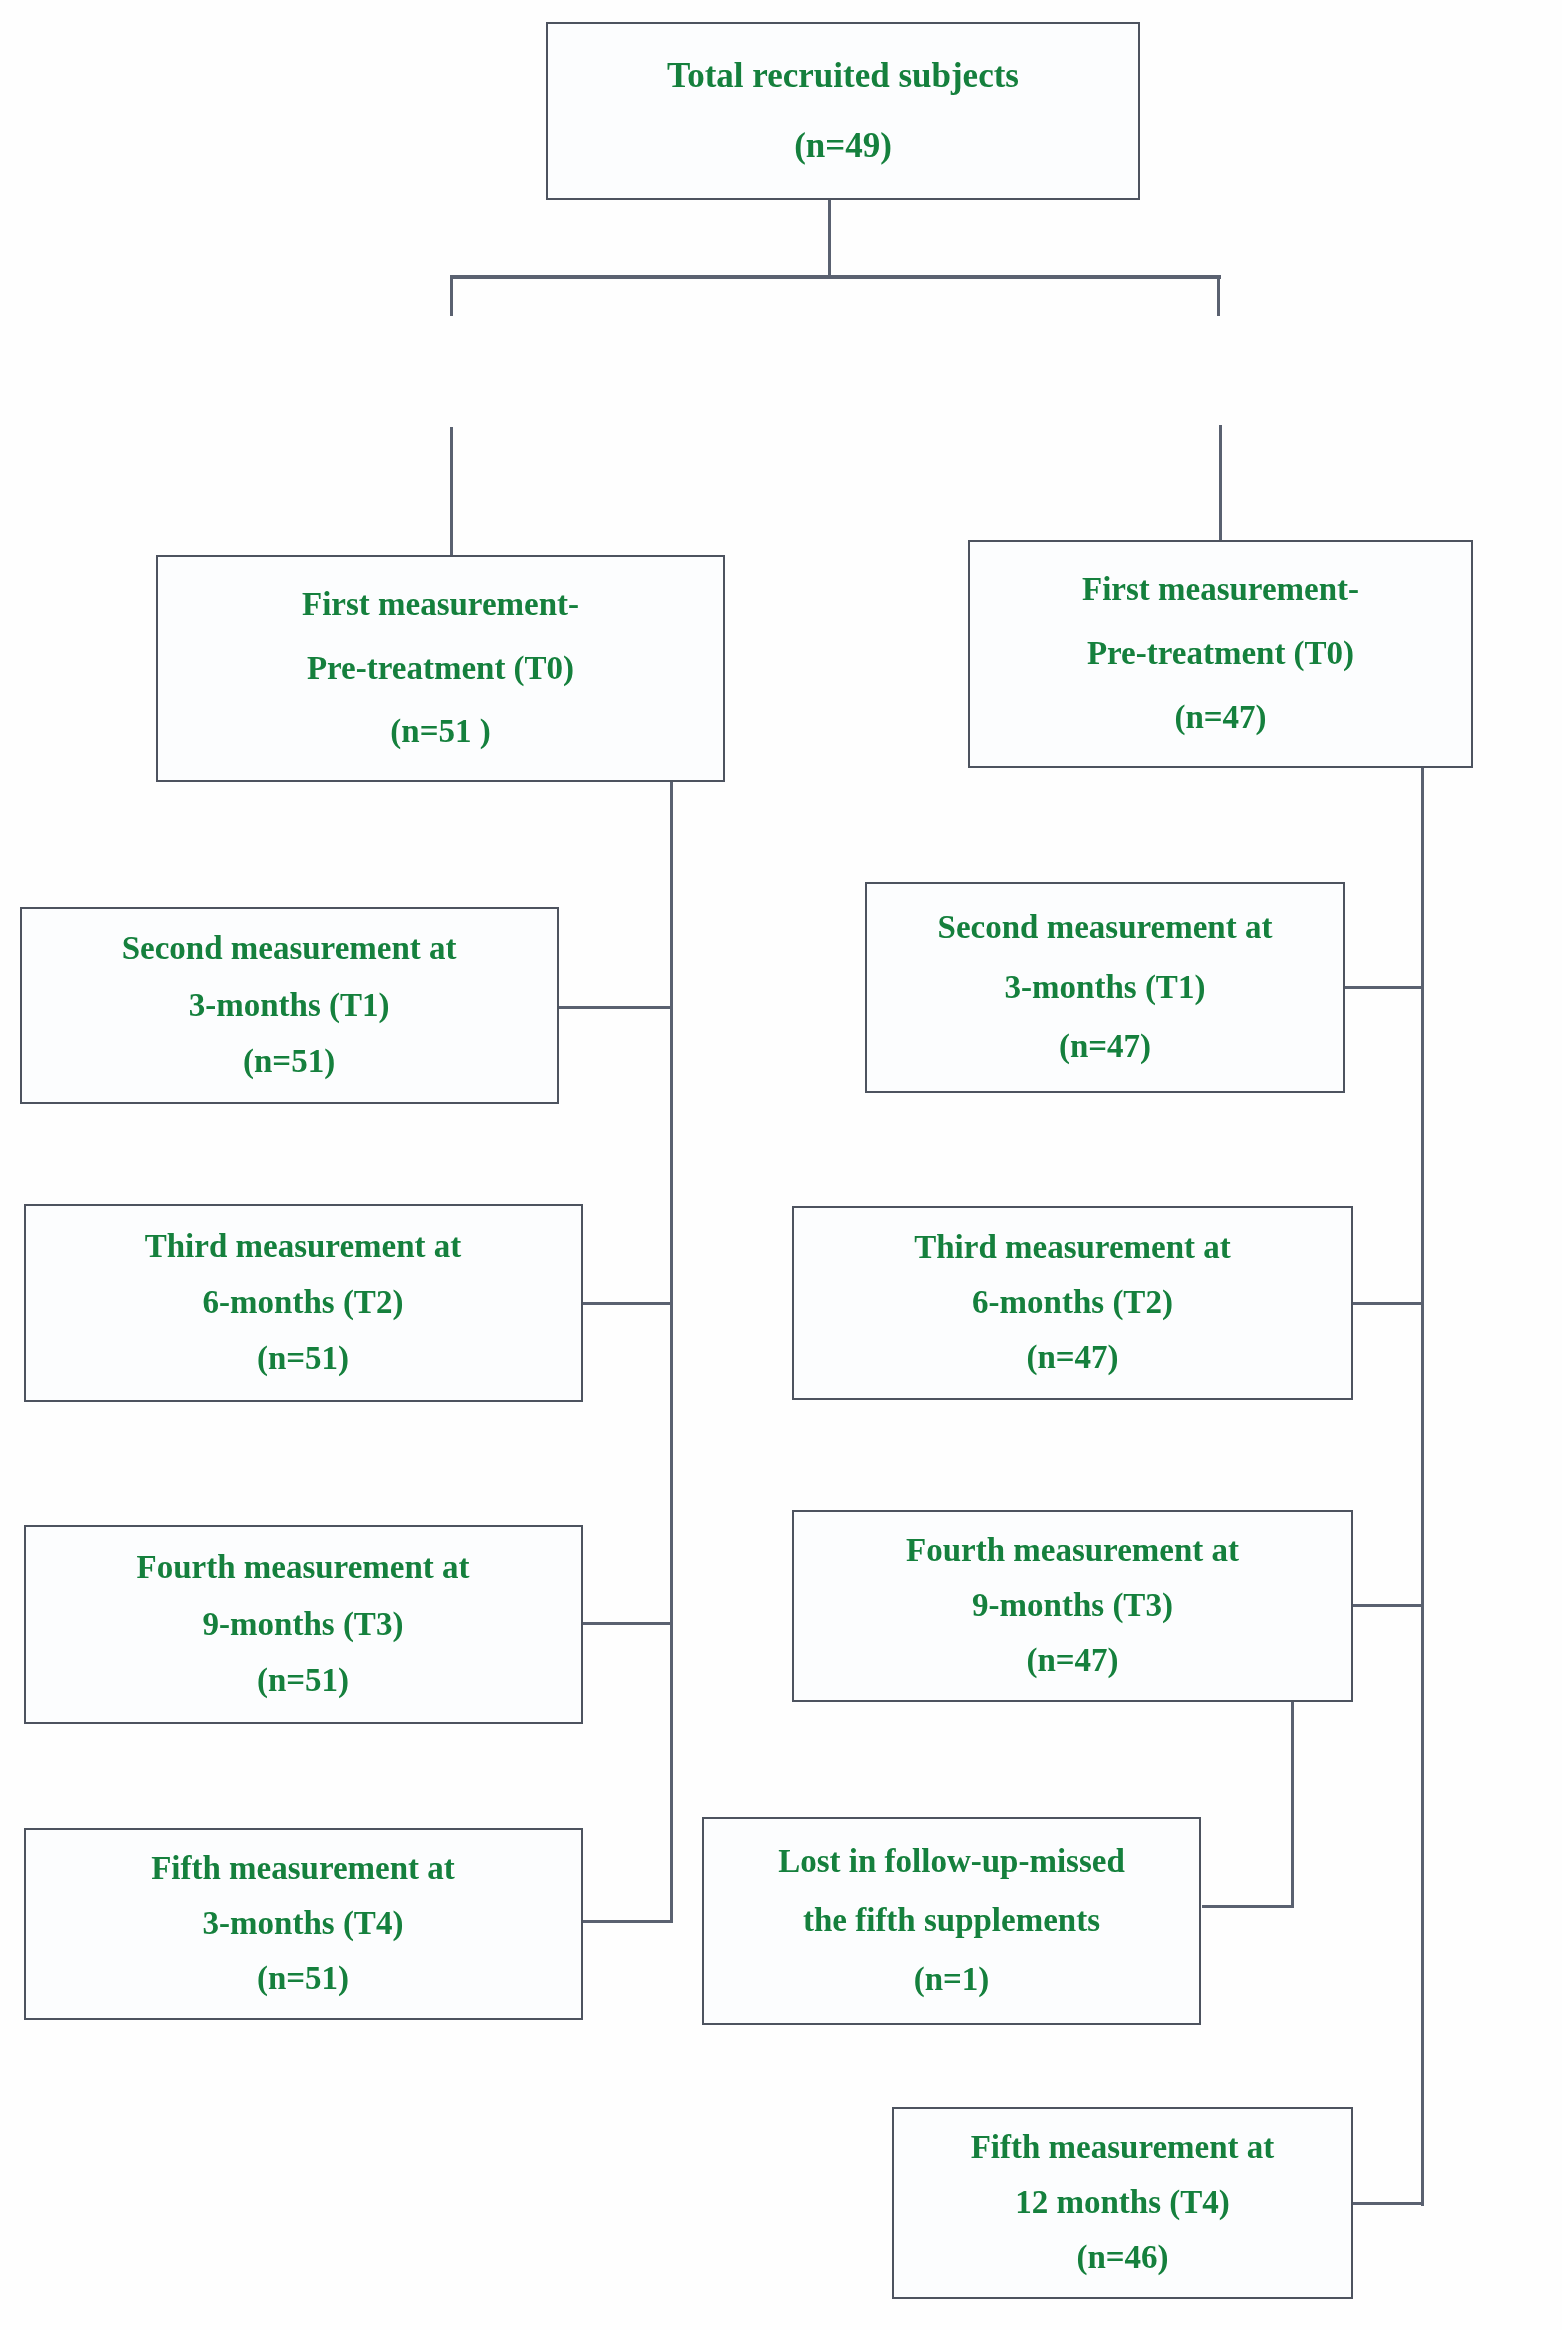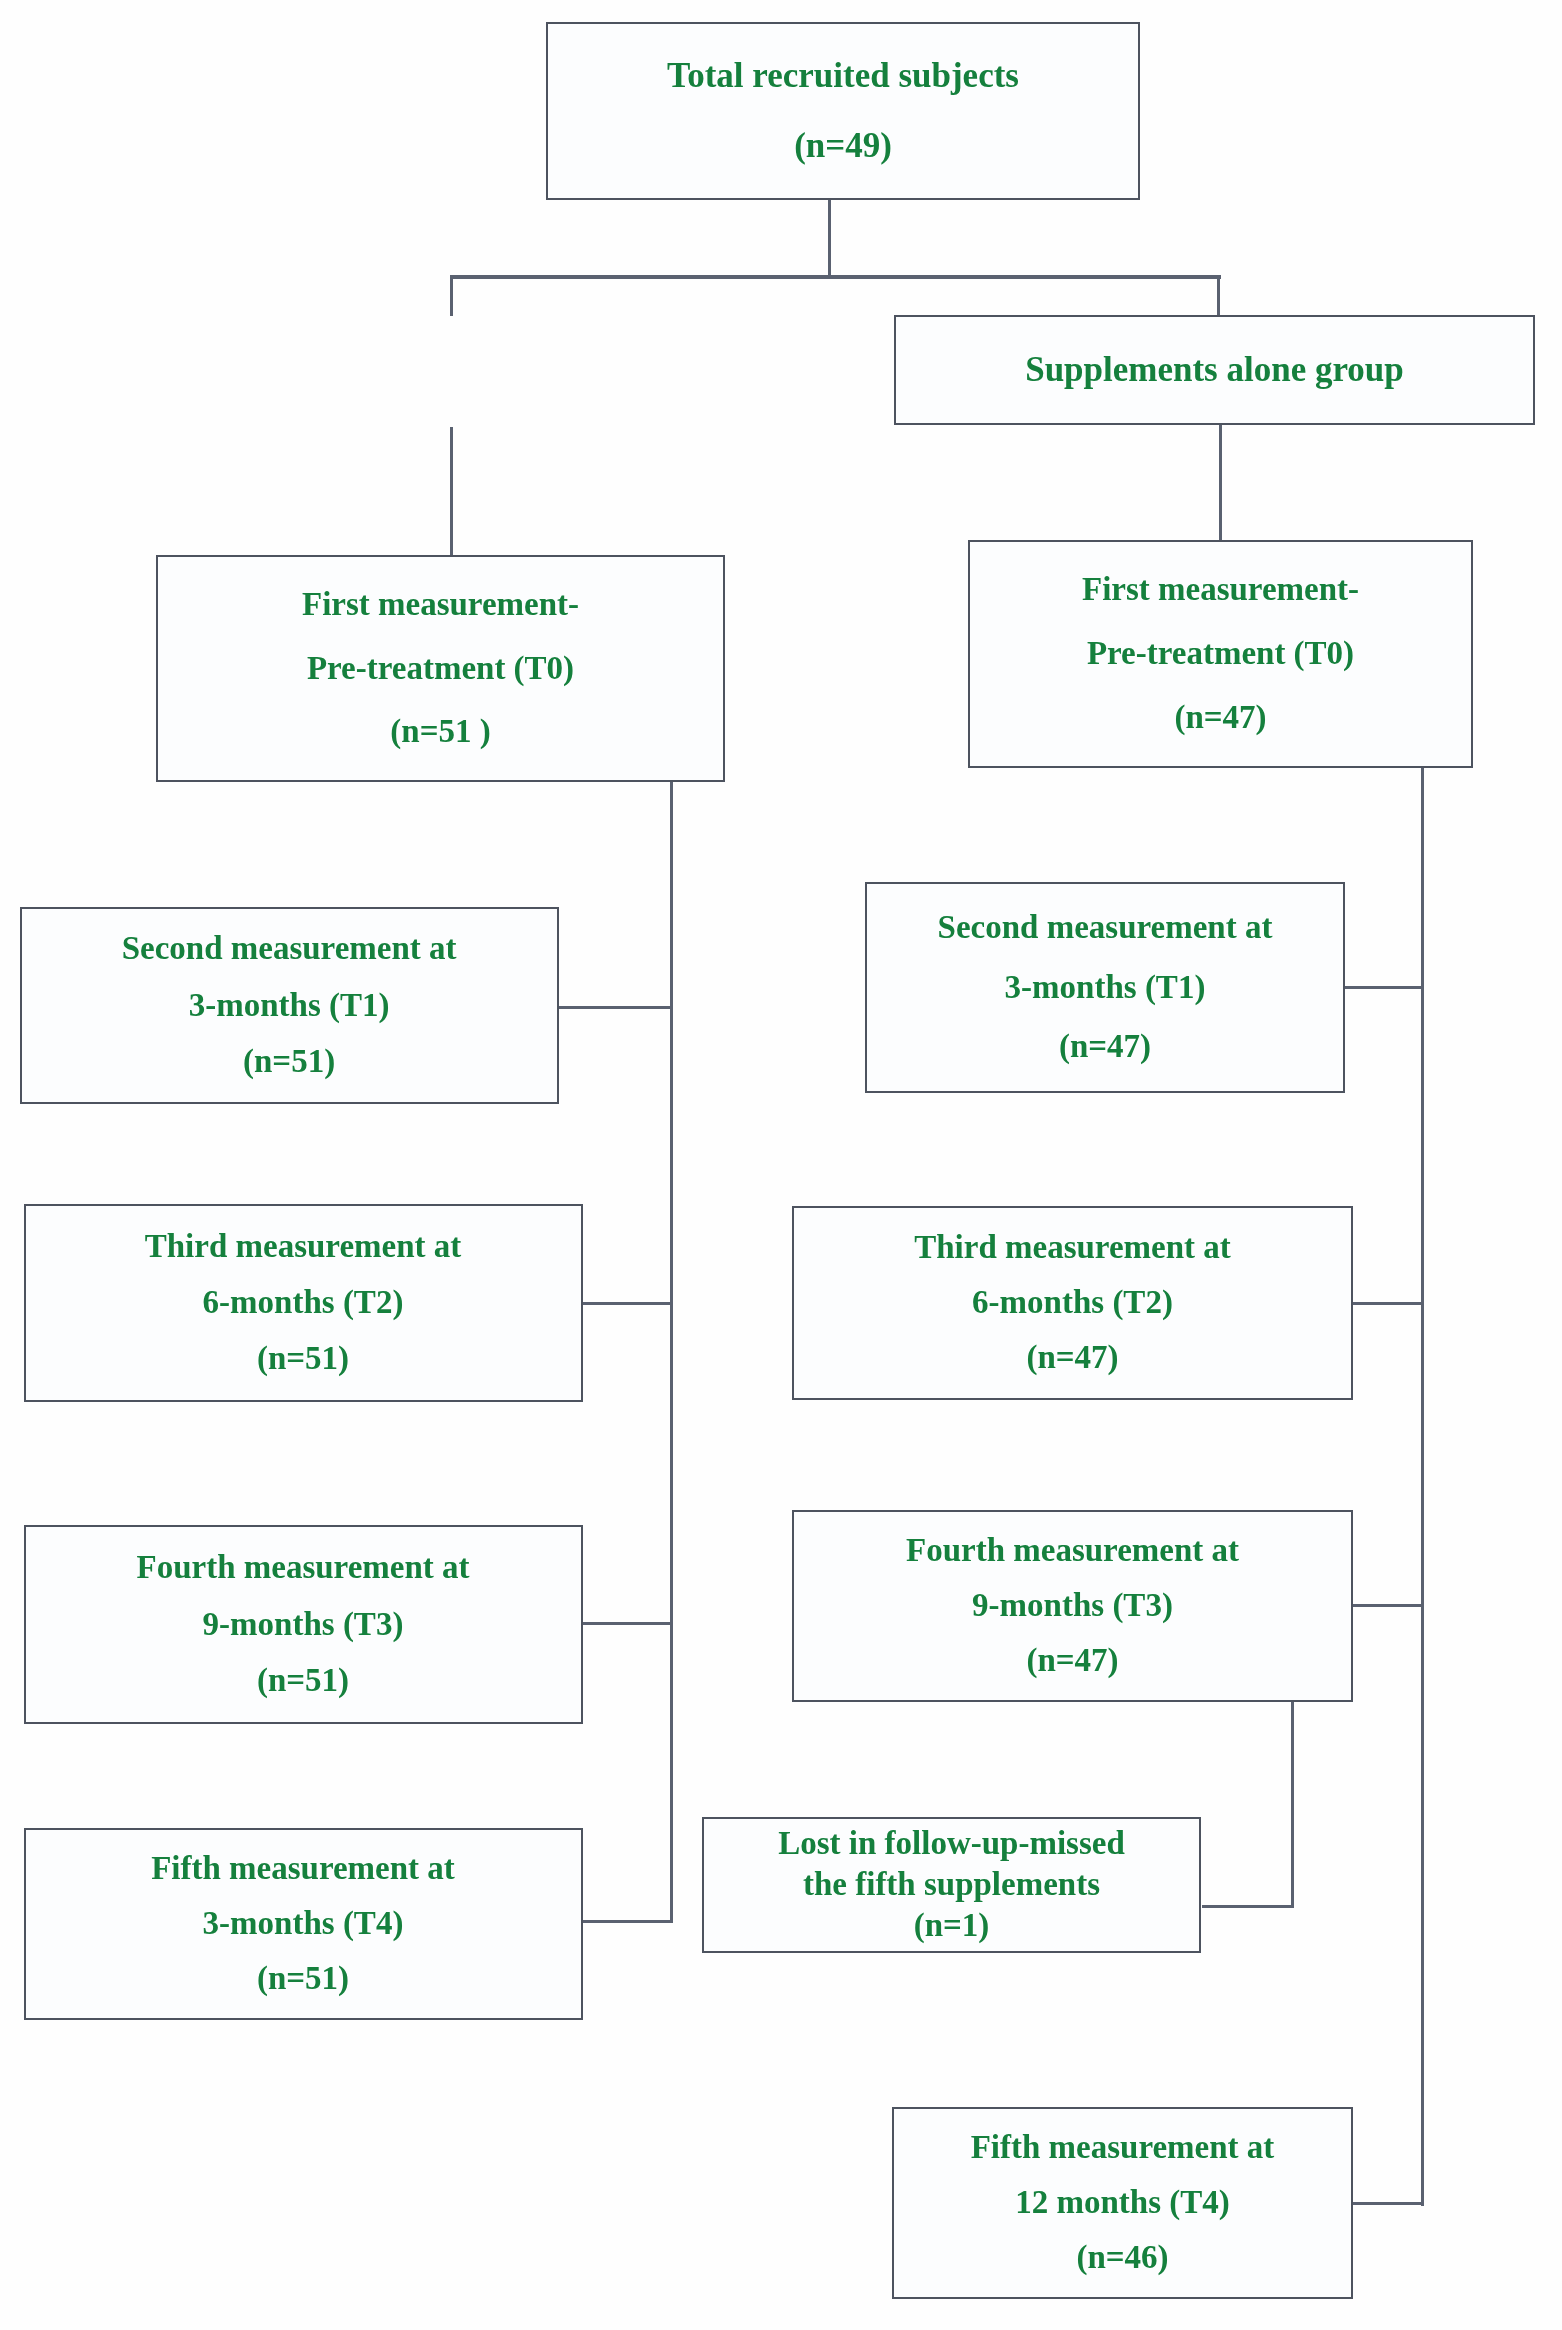--- a/index.html
+++ b/index.html
@@ -33,21 +33,21 @@
   .n-supp  {left:894px;top:315px; width:641px;height:110px;font-size:35px;}
   .n-lf1   {left:156px; top:555px; width:569px;height:227px;}
   .n-rf1   {left:968px;top:540px; width:505px;height:228px;}
   .n-ls2   {left:19.6px;  top:907px;width:539px;height:197px;}
   .n-rs2   {left:865px;top:882px;width:480px;height:211px;}
   .n-lt3   {left:23.5px;  top:1204px;width:559px;height:198px;}
   .n-rt3   {left:792px;top:1206px;width:561px;height:194px;}
   .n-lf4   {left:23.5px;  top:1525px;width:559px;height:199px;}
   .n-rf4   {left:792px;top:1510px;width:561px;height:192px;}
   .n-lf5   {left:23.5px;  top:1828px;width:559px;height:192px;}
-  .n-lost  {left:702px; top:1817px;width:499px;height:136px;}
+  .n-lost  {left:702px; top:1817px;width:499px;height:208px;}
   .n-rf5   {left:892px;top:2107px;width:461px;height:192px;}
   
   .c-v1     {left:828px;top:200px; width:3.1px;  height:77px;}
   .c-h1     {left:450px; top:275px; width:771px;height:3.9px;}
   .c-v2     {left:450px; top:275px; width:3.1px;  height:41px;}
   .c-v3     {left:1217px;top:275px; width:3.1px;  height:41px;}
   .c-v4     {left:450px; top:427px; width:3.1px;  height:130px;}
   .c-v5     {left:1219px;top:425px; width:3.1px;  height:117px;}
   .c-lspine {left:670px; top:781px; width:3.1px;  height:1142px;}
   .c-lstub2 {left:559px; top:1006px;width:113px;height:3.1px;}
@@ -85,23 +85,20 @@
   <div class="conn c-rstub5"></div>
   <div class="conn c-lostdrop"></div>
   <div class="conn c-loststub"></div>
 
   <div class="node n-total">
     <span>Total recruited subjects</span>
     <span>(n=49)</span>
   </div>
 
 
-  <div class="node n-supp">
-    <span>Supplements alone group</span>
-  </div>
 
   <div class="node n-lf1">
     <span>First measurement-</span>
     <span>Pre-treatment (T0)</span>
     <span>(n=51 )</span>
   </div>
 
   <div class="node n-rf1">
     <span>First measurement-</span>
     <span>Pre-treatment (T0)</span>

